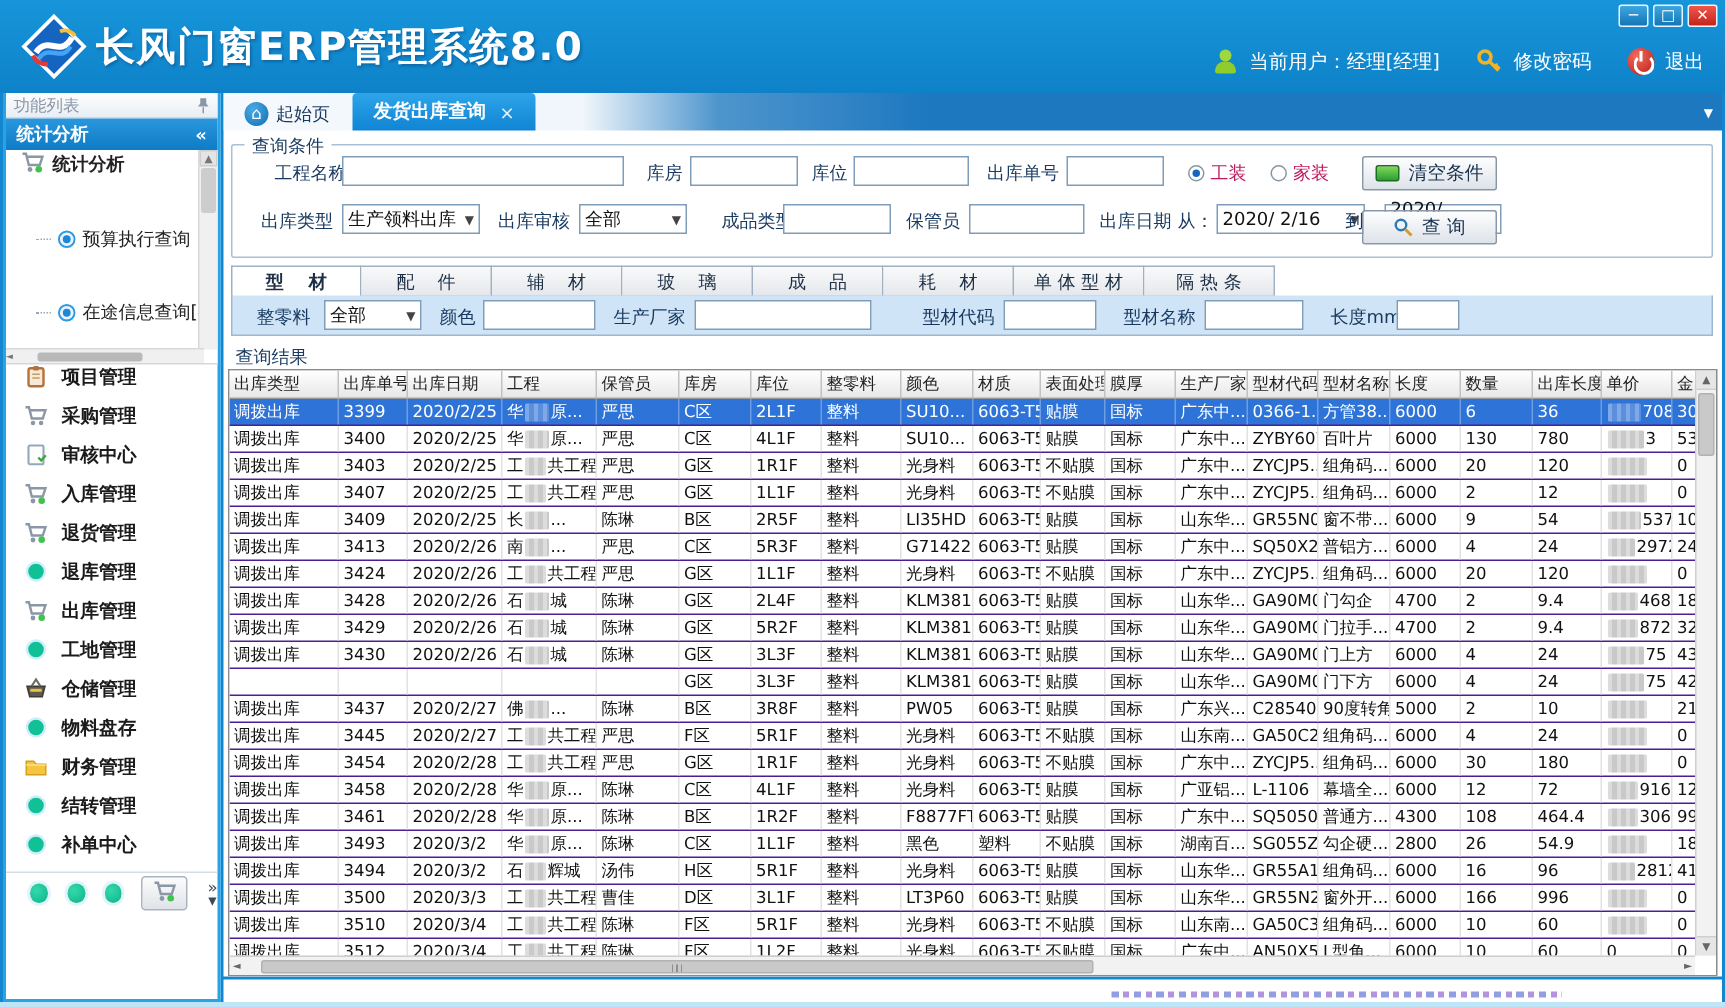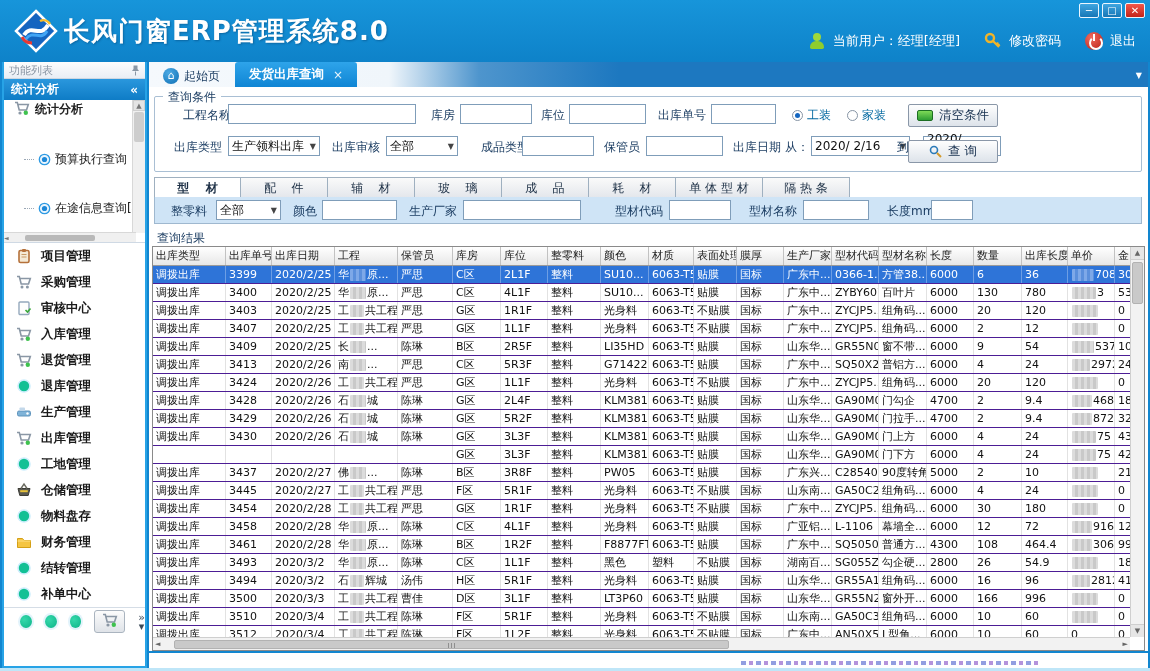--- a/index.html
+++ b/index.html
@@ -34,21 +34,21 @@
   .treebox { position:relative; height:143px; border-bottom:1px solid #cfd9e4; overflow:hidden; background:#fff; }
   .treeroot { height:19px; display:flex; align-items:center; gap:5px; padding-left:10px; font-size:12px; font-weight:bold; color:#222; }
   .titem { height:17px; display:flex; align-items:center; gap:4px; padding-left:20px; font-size:12px; color:#222; white-space:nowrap;margin-top:32px; }
   .tl { width:10px; height:1px; border-top:1px dotted #9aa7b5; }
   .treebox .vscroll { position:absolute; right:0; top:0; width:13px; height:133px; background:#f0f0f0; border-left:1px solid #d8d8d8; font-size:7px; color:#777; text-align:center; }
   .treebox .vscroll .arr{height:11px;line-height:11px;background:#e4e4e4;border:1px solid #cfcfcf;}
   .treebox .vscroll .thumb{margin:1px;height:30px;background:#cdcdcd;border-radius:2px;}
   .treebox .hscroll { position:absolute; left:0; bottom:0; width:132px; height:10px; background:#f0f0f0; border-top:1px solid #d8d8d8; display:flex; align-items:center; font-size:6px; color:#777; }
   .treebox .hscroll .thumb{height:6px;width:70px;margin-left:16px;background:#b9b9b9;border-radius:2px;}
   .menu {}
-  .mitem { height:26px; display:flex; align-items:center; padding-left:12px; font-size:12.5px; font-weight:bold; color:#1b1b1b; cursor:default; }
+  .mitem { height:26px; display:flex; padding-left:12px; font-size:12.5px; font-weight:bold; color:#1b1b1b; cursor:default; }
   .mitem .ic { width:16px; height:16px; margin-right:9px; flex:none; }
   .sbtoolbar { height:28px; border-top:1px solid #d5dde6; display:flex; align-items:center; padding-left:16px; gap:13px; }
   .sbtoolbar .dot { width:13px; height:13px; border-radius:50%; background:radial-gradient(circle at 35% 35%,#35d8ab,#0cb488); box-shadow:0 0 0 2px #e2f3fb; }
   .cartbtn { width:34px; height:23px; background:linear-gradient(#fcfcfc,#dfe3e8); border:1px solid #aab4bf; border-radius:3px; display:flex; align-items:center; justify-content:center; }
   .chev { color:#3c4a58; font-size:11px; line-height:9px; text-align:center; }
 
   
   .main { position:absolute; left:149px; top:62px; width:999px; height:589px; background:#fff; overflow:hidden; }
   .tabbar { position:relative; height:25px;
     background:linear-gradient(90deg,#f5f9fd 0px,#f0f6fb 240px,#4e95cd 330px,#1d78c0 470px,#1d78c0 100%); }
@@ -61,21 +61,21 @@
 
   
   .gbox { position:absolute; left:5px; top:34px; width:988px; height:76px; border:1px solid #a9bfd4; border-radius:2px; }
   .glabel { position:absolute; left:8px; top:-8px; background:#fff; padding:0 5px; font-size:12px; color:#17395f; }
   .frow { position:relative; height:26px; margin-top:6px; }
   .flabel { position:absolute; top:4px; font-size:12px; color:#17395f; white-space:nowrap; }
   .tinput { position:absolute; top:1px; height:20px; border:1px solid #7f9db9; background:#fff; }
   .tselect { position:absolute; top:1px; height:20px; border:1px solid #7f9db9; background:#fff; font-size:12px; color:#111;
     display:flex; align-items:center; justify-content:space-between; padding:0 3px; }
   .tselect .dn { font-size:8px; color:#444; }
-  .radio { position:absolute; top:4px; display:flex; align-items:center; gap:4px; font-size:12px; color:#0369a1;text-align:right; }
+  .radio { position:absolute; top:4px; display:flex; align-items:center; gap:4px; font-size:12px; color:#be185d;text-align:right; }
   .rdot { width:11px; height:11px; border-radius:50%; border:1px solid #8795a5; background:#fff; position:relative; }
   .rdot.on:before { content:""; position:absolute; left:2px; top:2px; width:5px; height:5px; border-radius:50%; background:#1466c0; }
   .btn { position:absolute; height:23px; background:linear-gradient(#fefefe,#dde3ea); border:1px solid #8a97a8; border-radius:2px;
     display:flex; align-items:center; justify-content:center; gap:6px; font-size:12.5px; color:#17304f; }
   .clearic { width:16px; height:11px; background:linear-gradient(#7ed957,#2e9e34); border:1px solid #1c6e22; border-radius:2px; }
 
   
   .subtabs { position:absolute; left:5px; top:115px; height:21px; display:flex; }
   .stab { width:87px; height:21px; line-height:20px; text-align:center; font-size:12px; color:#1c2f45;
     background:linear-gradient(#fafafa,#e4e7ec); border:1px solid #9fb0c0; border-left:none; white-space:pre; }
@@ -281,28 +281,20 @@
           <span>退货管理</span>
         </div>
         <div class="mitem">
           <span class="ic"><svg width="16" height="16" viewBox="0 0 16 16">
               <circle cx="8" cy="8" r="6" fill="#12c095" stroke="#cdeefc" stroke-width="1.6"></circle>
             </svg></span>
           <span>退库管理</span>
         </div>
         <div class="mitem">
           <span class="ic"><svg width="16" height="16" viewBox="0 0 16 16">
-              <rect x="1.5" y="7" width="13" height="5" rx="1.5" fill="#7fb3d8" stroke="#5d92bb"></rect>
-              <rect x="3.5" y="3.5" width="5.5" height="3.5" rx="0.8" fill="#c3d8ea"></rect>
-              <circle cx="11.5" cy="9.5" r="1.2" fill="#ffffff"></circle>
-            </svg></span>
-          <span>生产管理</span>
-        </div>
-        <div class="mitem">
-          <span class="ic"><svg width="16" height="16" viewBox="0 0 16 16">
               <path d="M1 2.5h2.3l1.9 7.5h7.3l1.8-5.5H4" fill="none" stroke="#8a97a5" stroke-width="1.6"></path>
               <circle cx="6" cy="13" r="1.6" fill="#8a97a5"></circle>
               <circle cx="11.8" cy="12.8" r="2.2" fill="#3fc24e"></circle>
             </svg></span>
           <span>出库管理</span>
         </div>
         <div class="mitem">
           <span class="ic"><svg width="16" height="16" viewBox="0 0 16 16">
               <circle cx="8" cy="8" r="6" fill="#12c095" stroke="#cdeefc" stroke-width="1.6"></circle>
             </svg></span>

